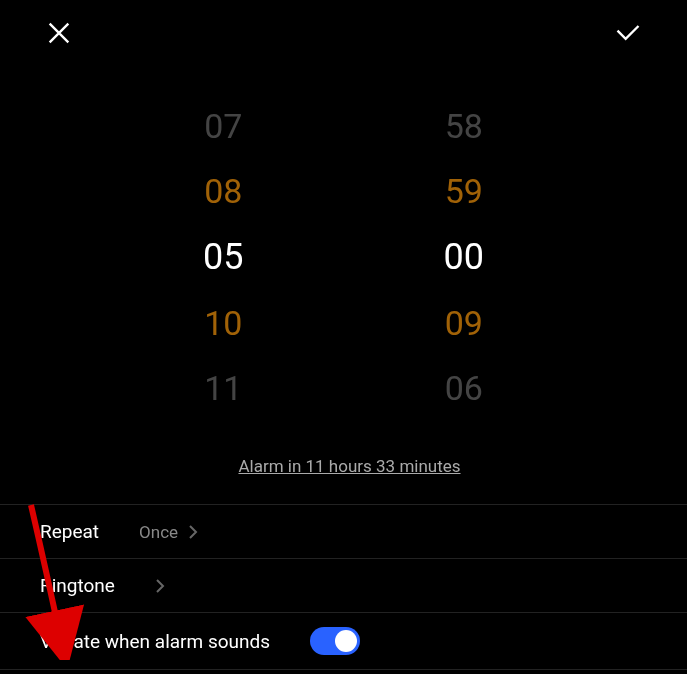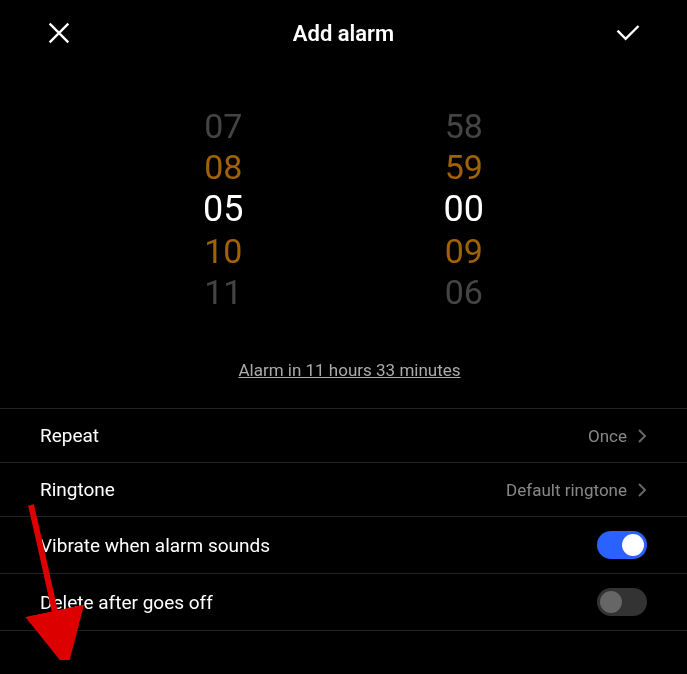--- a/index.html
+++ b/index.html
@@ -45,21 +45,21 @@
     .picker {
       display: flex;
       justify-content: center;
       gap: 200px;
       padding: 40px 0 30px 0;
     }
     .picker-col {
       display: flex;
       flex-direction: column;
       align-items: center;
-      gap: 0;
+      gap: 24px;
     }
     .picker-item {
       font-size: 34px;
       font-weight: 400;
       line-height: 1.2;
       cursor: pointer;
     }
     .fade-2 { color: #444; }
     .fade-1 { color: #a16207; }
     .selected { color: #fff; font-weight: 400; font-size: 36px; }
@@ -69,24 +69,24 @@
       font-size: 17px;
       padding: 18px 0 28px 12px;
       text-decoration: underline;
     }
     .settings {
       border-top: 1px solid #222;
     }
     .row {
       display: flex;
       align-items: center;
-      justify-content: space-between;
       padding: 14px 40px;
       border-bottom: 1px solid #222;
       min-height: 54px;
+      gap: 40px;
     }
     .row-label {
       font-size: 19px;
       color: #fff;
     }
     .row-value {
       font-size: 17px;
       color: #888;
       display: flex;
       align-items: center;
@@ -143,21 +143,20 @@
   </style>
 </head>
 <body>
 
 <div class="header">
   <div class="header-icon">
     <svg viewBox="0 0 24 24">
         <path d="M4 4 L20 20 M20 4 L4 20"></path>
       </svg>
   </div>
-  <div class="header-title">Add alarm</div>
   <div class="header-icon">
     <svg viewBox="0 0 24 24">
         <path d="M3 10 L10 17 L21 6"></path>
       </svg>
   </div>
 </div>
 
 <div class="picker">
   <div class="picker-col">
     <div class="picker-item fade-2">07</div>
@@ -186,21 +185,20 @@
         <svg viewBox="0 0 10 16">
             <path d="M2 2 L8 8 L2 14"></path>
           </svg>
       </span>
     </div>
   </div>
 
   <div class="row">
     <div class="row-label">Ringtone</div>
     <div class="row-value">
-      <span>Default ringtone</span>
       <span class="chevron">
         <svg viewBox="0 0 10 16">
             <path d="M2 2 L8 8 L2 14"></path>
           </svg>
       </span>
     </div>
   </div>
 
   <div class="row">
     <div class="row-label">Vibrate when alarm sounds</div>

